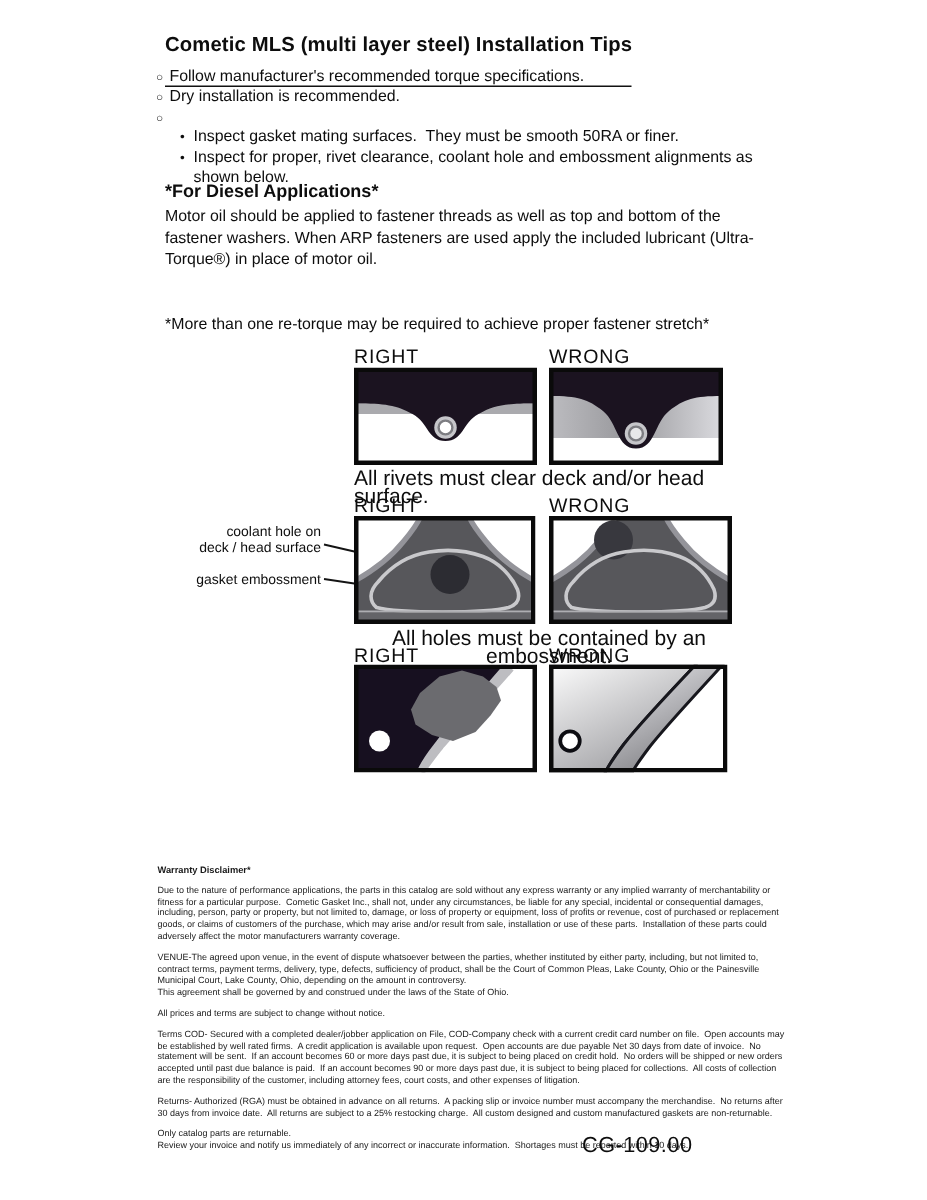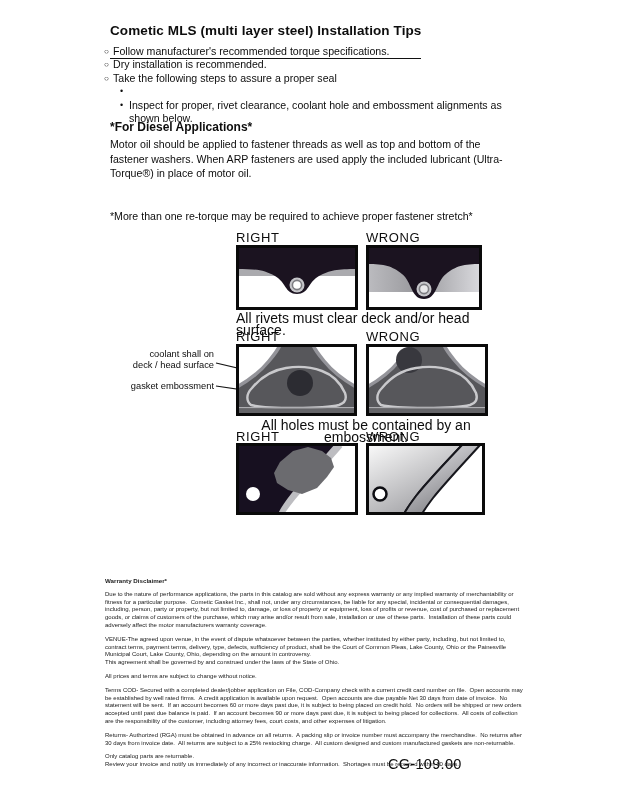--- a/index.html
+++ b/index.html
@@ -61,24 +61,24 @@
     <div class="b-row">
       <span class="b-glyph">○</span>
       <span>Follow manufacturer's recommended torque specifications.</span>
     </div>
     <div class="b-row">
       <span class="b-glyph">○</span>
       <span>Dry installation is recommended.</span>
     </div>
     <div class="b-row">
       <span class="b-glyph">○</span>
-      <span>Take the following steps to assure a proper seal</span>
     </div>
     <div class="b-row sub">
       <span class="b-glyph">•</span>
+      <span class="pre">Inspect gasket mating surfaces.  They must be smooth 50RA or finer.</span>
     </div>
     <div class="b-row sub">
       <span class="b-glyph">•</span>
       <span class="pre">Inspect for proper, rivet clearance, coolant hole and embossment alignments as shown below.</span>
     </div>
   </div>
 
   <div class="abs" style="left:110px; top:120px;">
     <h2 class="diesel-h">*For Diesel Applications*</h2>
   </div>
@@ -119,21 +119,21 @@
     </svg>
   </div>
 
   <div class="abs caption" style="left:236px; top:313px; width:260px;">All rivets must clear deck and/or head surface.</div>
 
   <div class="abs dlabel" style="left:236px; top:329px; width:121px;">RIGHT</div>
   <div class="abs dlabel" style="left:366px; top:329px; width:122px;">WRONG</div>
 
   <div class="abs callouts" style="left:106px; top:349px;">
     <div>
-      <div>coolant shall on</div>
+      <div>coolant hole on</div>
       <div>deck / head surface</div>
     </div>
     <div class="callout-gap">gasket embossment</div>
   </div>
 
   <svg class="abs leader-svg" style="left:108px; top:344px;" width="200" height="60" viewBox="0 0 200 60">
     <line x1="108" y1="19" x2="190" y2="38" stroke="#141414" stroke-width="1.2"></line>
     <line x1="108" y1="42" x2="155" y2="49" stroke="#141414" stroke-width="1.2"></line>
   </svg>
 

